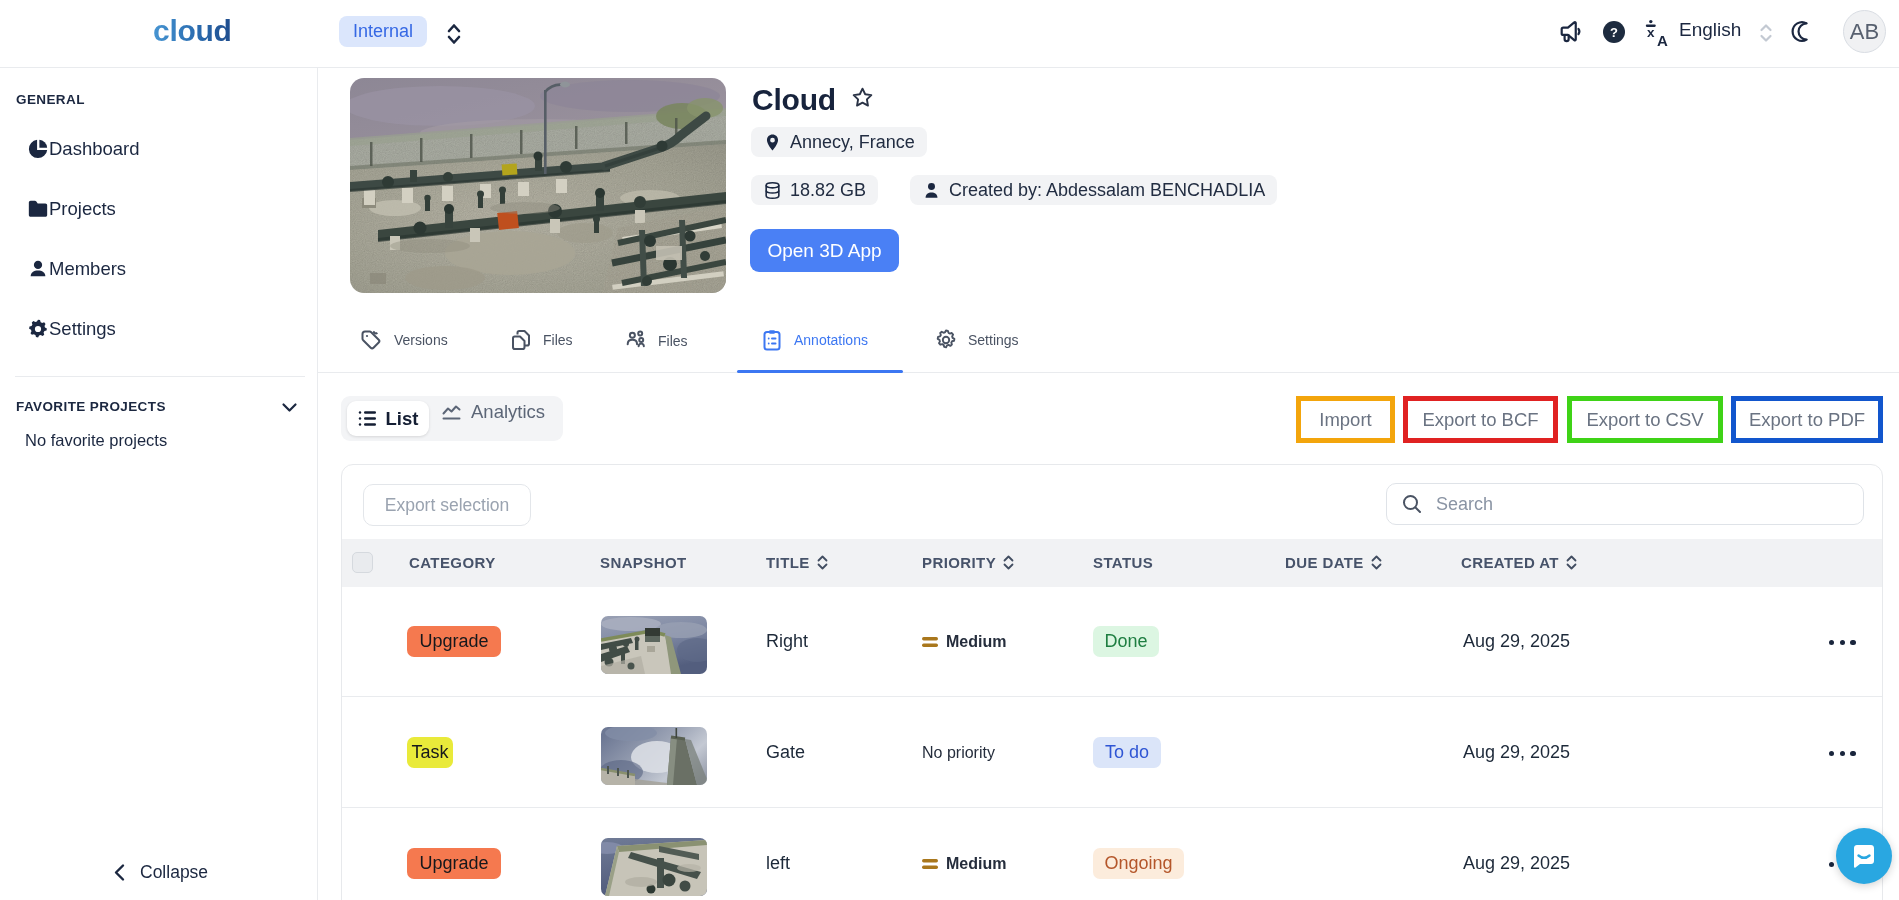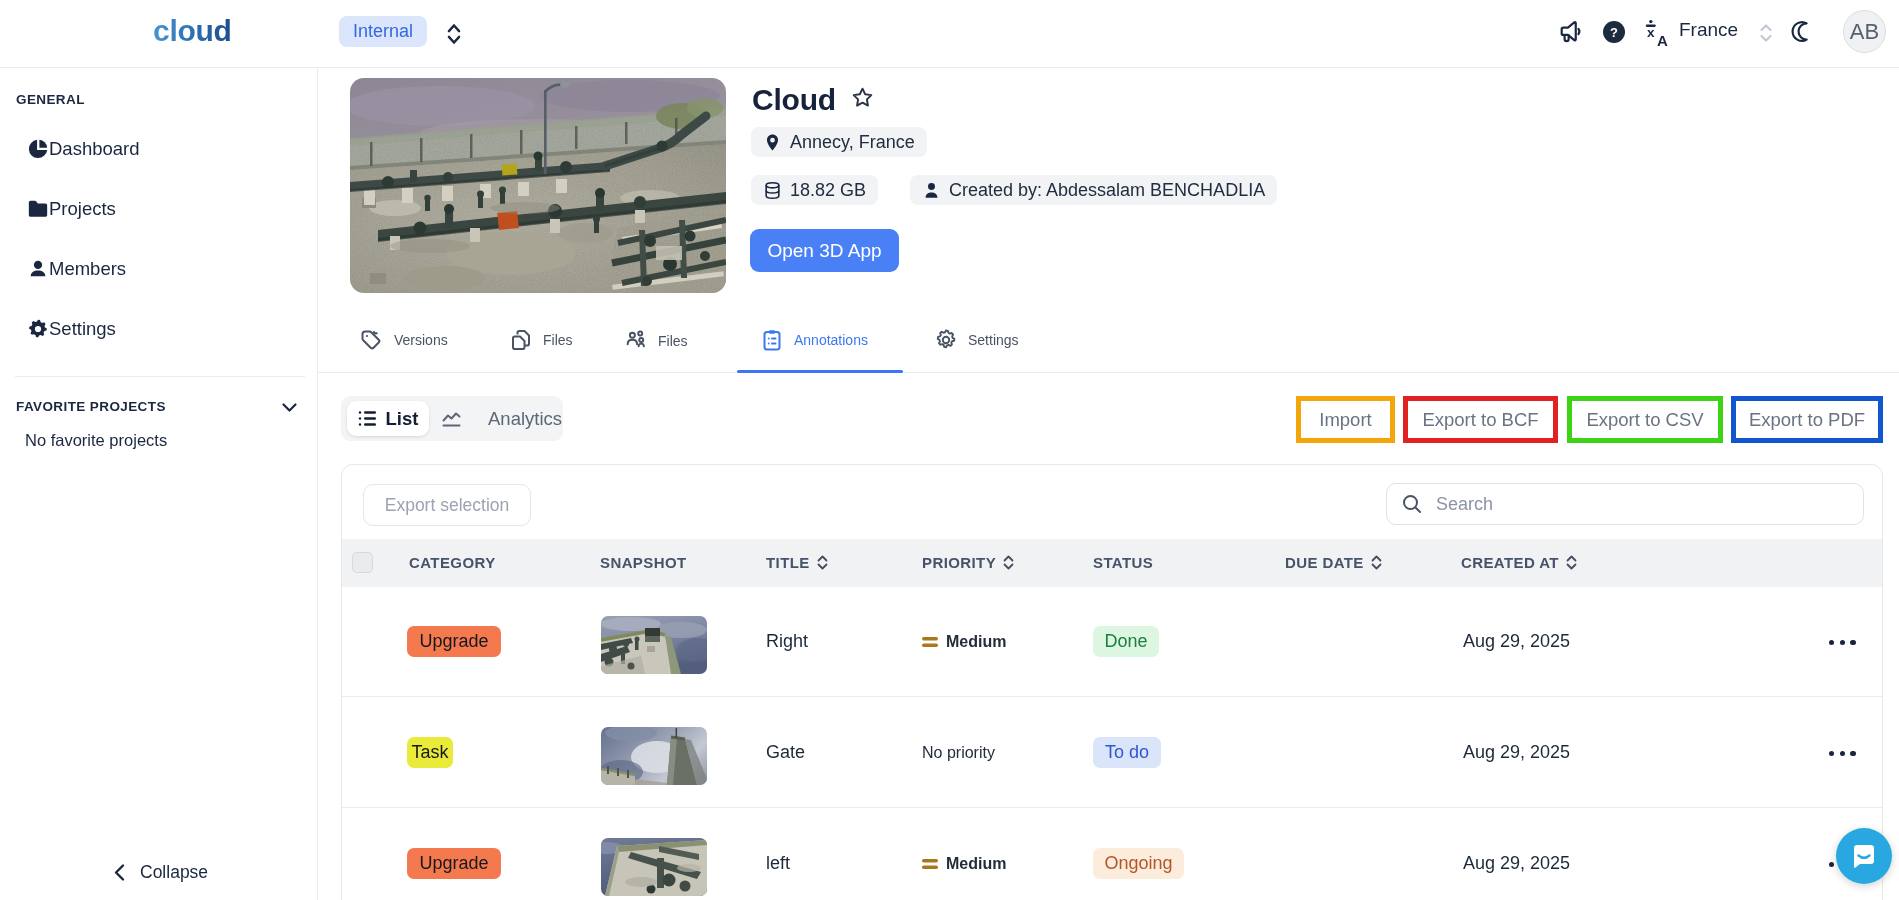--- a/index.html
+++ b/index.html
@@ -47,21 +47,21 @@
 #tabs { position:absolute; left:318px; top:310px; width:1581px; height:63px; border-bottom:1px solid #e9ebee; }
 .tab { position:absolute; top:18px; display:flex; align-items:center; gap:10px; font-size:14px; color:#4a5363; }
 .tab.active { color:#3c77f2; }
 #tab-underline { position:absolute; left:419px; top:60px; width:166px; height:3px; background:#3c77f2; border-radius:2px; }
 
 
 #seg { position:absolute; left:341px; top:396px; width:222px; height:45px; background:#f3f4f6; border-radius:9px; }
 #seg-list { position:absolute; left:6px; top:5px; width:82px; height:35px; background:#fff; border-radius:9px;
   box-shadow:0 1px 3px rgba(0,0,0,0.12); display:flex; align-items:center; justify-content:center; gap:9px;
   font-size:18.5px; font-weight:700; color:#141e33; }
-#seg-ana { position:absolute; left:100px; top:5px; height:35px; display:flex; align-items:center; gap:26px;
+#seg-ana { position:absolute; left:100px; top:5px; height:35px; display:flex; align-items:flex-start; gap:9px;
   font-size:18.5px; color:#5c6677; }
 .xbtn { position:absolute; top:396px; height:47px; display:flex; align-items:center; justify-content:center;
   font-size:18.5px; color:#6a7382; background:#fff; }
 #btn-import { left:1296px; width:99px; border:5px solid #f3a50c; }
 #btn-bcf { left:1403px; width:155px; border:5px solid #e02222; }
 #btn-csv { left:1567px; width:156px; border:5px solid #3fd317; }
 #btn-pdf { left:1731px; width:152px; border:5px solid #1256cd; }
 
 
 #card { position:absolute; left:341px; top:464px; width:1542px; height:480px; border:1px solid #e7e9ec;
@@ -114,21 +114,21 @@
     <circle cx="13" cy="13" r="11" fill="#1d2b3f"></circle>
     <text x="13" y="18" font-size="13" font-weight="bold" fill="#fff" text-anchor="middle" font-family="Liberation Sans">?</text>
   </svg>
 
   <svg class="nav-ic" style="left:1643px" width="28" height="28" viewBox="0 0 28 28">
     <circle cx="7.8" cy="2.6" r="1.7" fill="#1b2740"></circle>
     <rect x="2.8" y="5.6" width="10" height="2.3" rx="1.1" fill="#1b2740"></rect>
     <text x="7.8" y="17.5" font-size="13.5" font-weight="bold" fill="#1b2740" text-anchor="middle" font-family="Liberation Sans">x</text>
     <text x="19.5" y="26.5" font-size="15" font-weight="bold" fill="#1b2740" text-anchor="middle" font-family="Liberation Sans">A</text>
   </svg>
-  <div id="english">France</div>
+  <div id="english">English</div>
   <svg class="nav-ic" style="left:1758px; top:22px" width="16" height="22" viewBox="0 0 16 22">
     <path d="M3.5 8 L8 3.5 L12.5 8" fill="none" stroke="#c3c9d2" stroke-width="2.2" stroke-linecap="round" stroke-linejoin="round"></path>
     <path d="M3.5 14 L8 18.5 L12.5 14" fill="none" stroke="#c3c9d2" stroke-width="2.2" stroke-linecap="round" stroke-linejoin="round"></path>
   </svg>
 
   <svg class="nav-ic" style="left:1790px" width="25" height="25" viewBox="0 0 24 24" fill="none" stroke="#1b2740" stroke-width="2.1" stroke-linejoin="round">
     <path d="M16 4.2 A9 9 0 1 0 16 19.8 A7.8 7.8 0 0 1 16 4.2 Z"></path>
   </svg>
   <div id="avatar">AB</div>
 </div>

